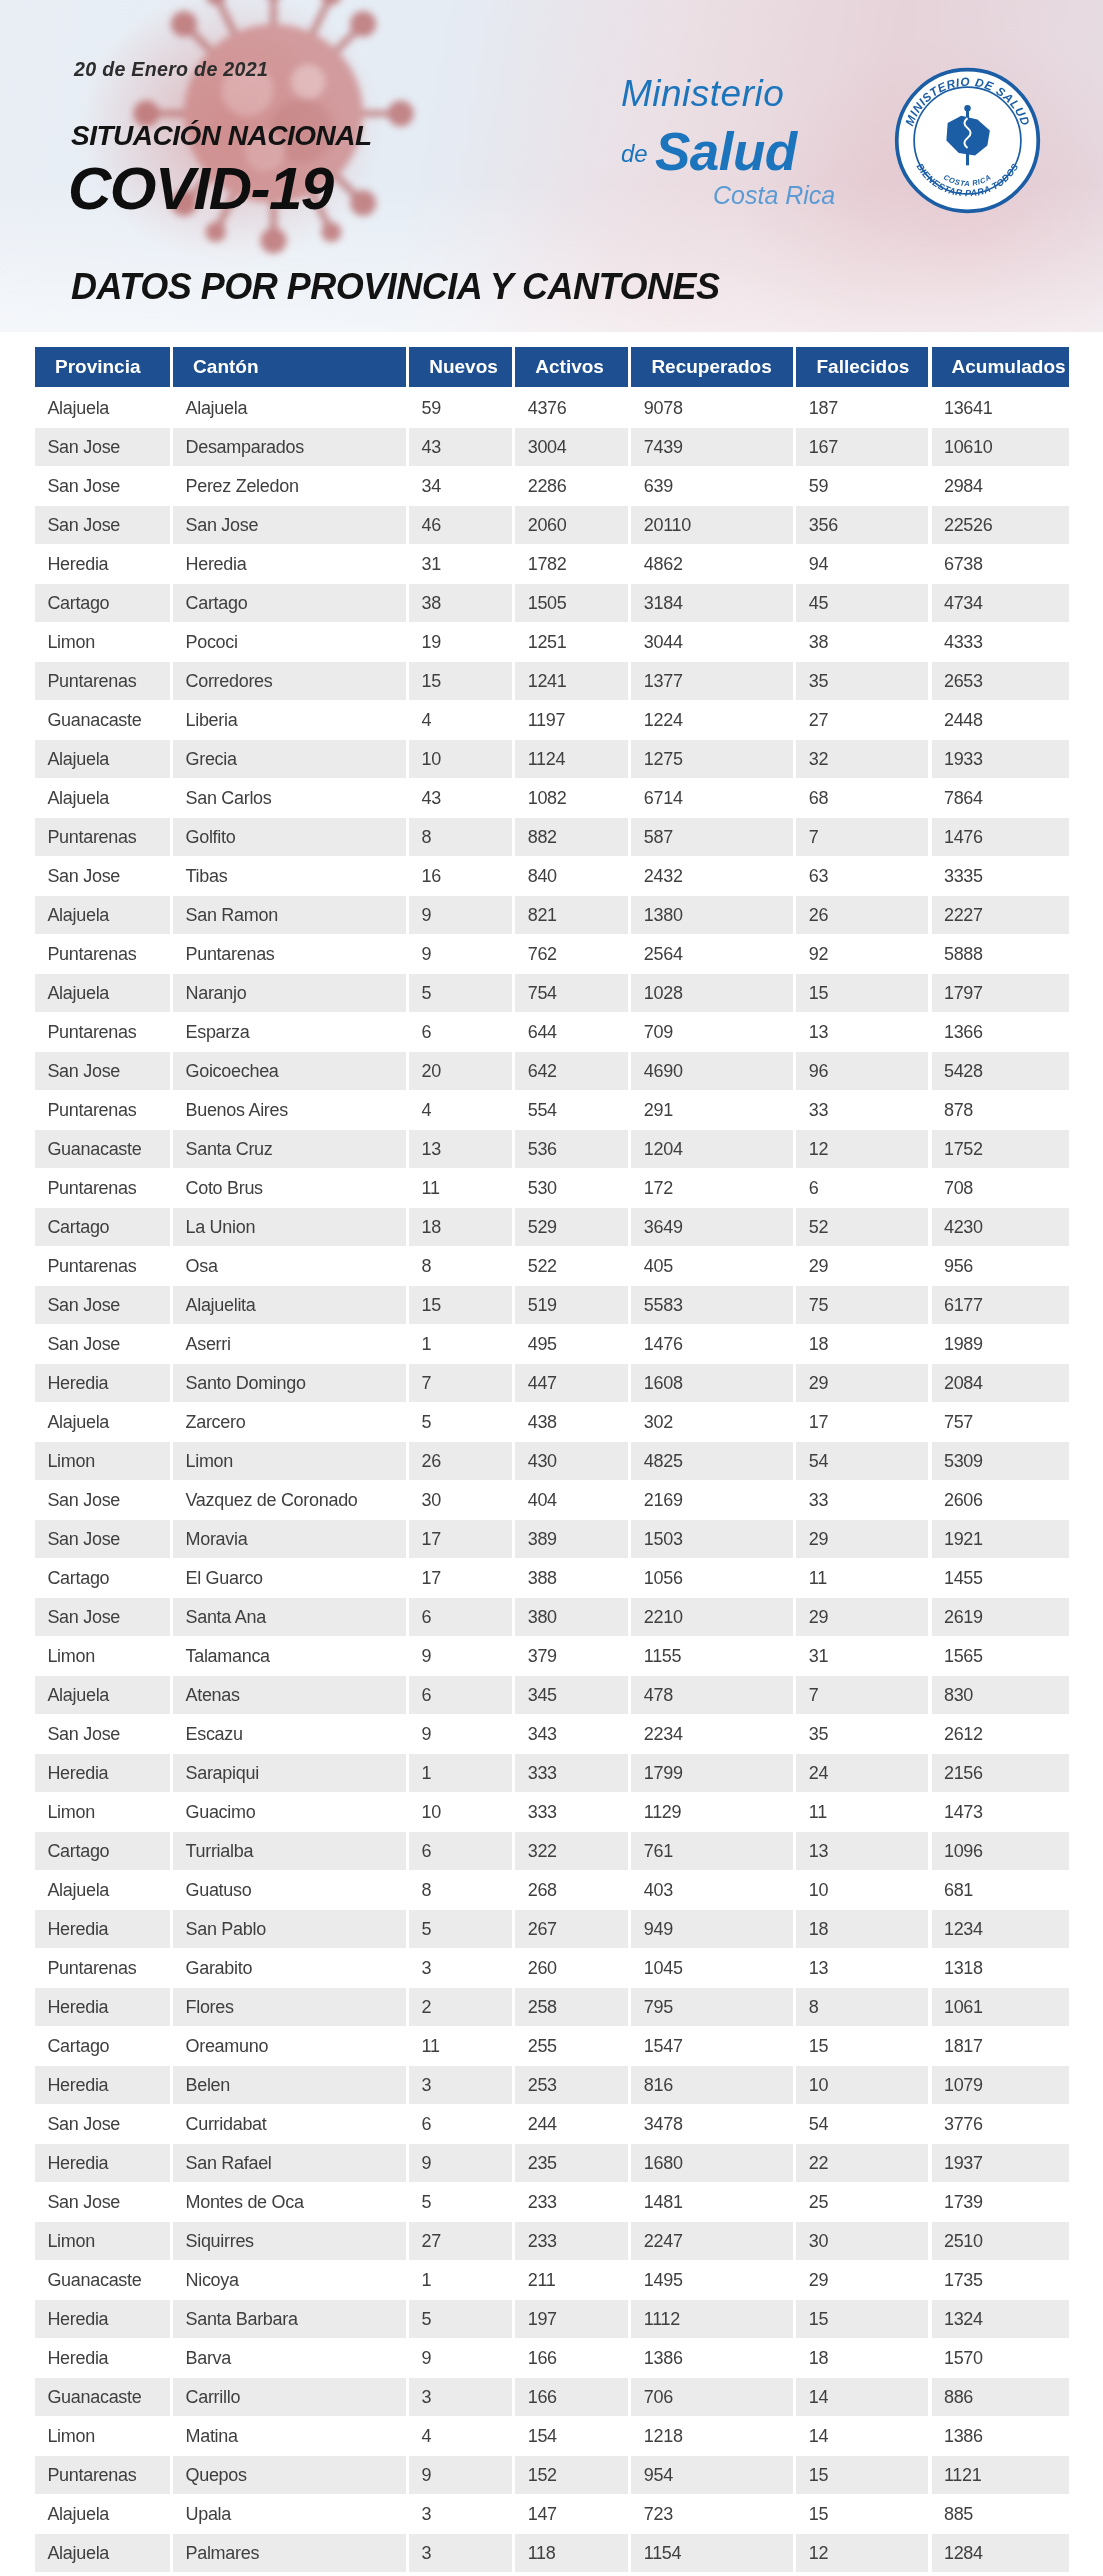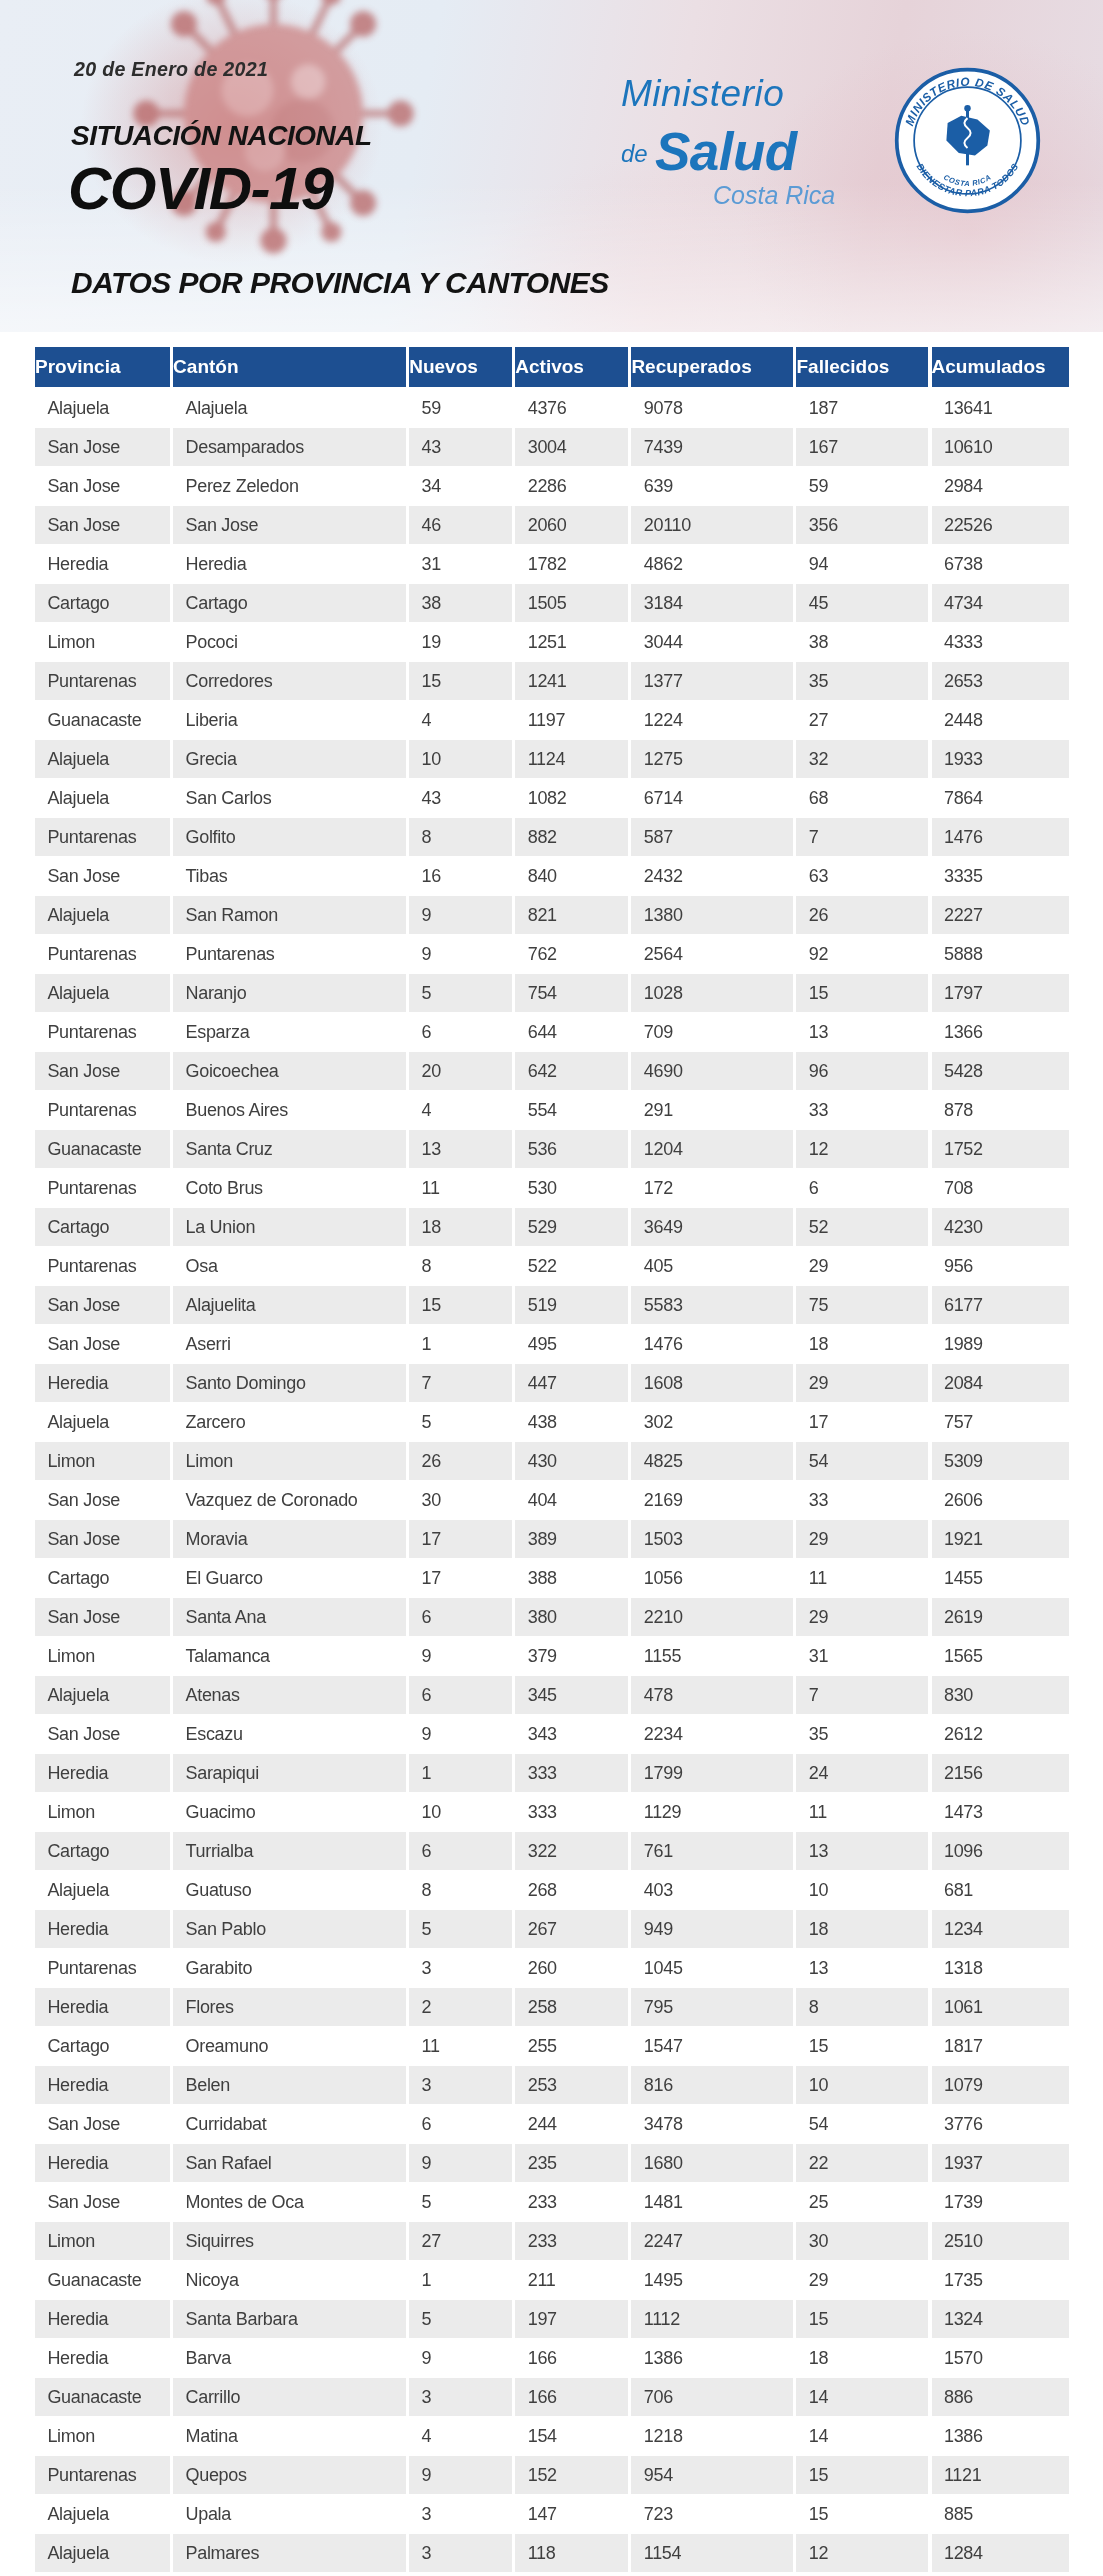--- a/index.html
+++ b/index.html
@@ -15,41 +15,41 @@
       radial-gradient(216px 196px at 21% 38%, rgba(206,120,120,0.50), rgba(206,120,120,0) 70%),
       radial-gradient(309px 268px at 88% 70%, rgba(226,186,194,0.55), rgba(226,186,194,0) 75%),
       radial-gradient(258px 216px at 60% 95%, rgba(232,205,211,0.45), rgba(232,205,211,0) 75%),
       linear-gradient(100deg, #e9eef5 0%, #e5ecf4 38%, #ebdfe4 60%, #e6d3d9 78%, #e7dde4 100%);
     font-style: italic;
   }
   .virus { position:absolute; left:129px; top:-31px; width:289px; height:289px; filter:blur(3.6px); opacity:.8; }
   .hero-date { position:absolute; left:74px; top:58px; font-size:19.6px; font-weight:700; color:#2d2d2d; letter-spacing:0.3px; }
   .hero-t1 { position:absolute; left:71px; top:120px; font-size:28px; font-weight:700; color:#131313; letter-spacing:-0.5px; }
   .hero-t2 { position:absolute; left:68px; top:154px; font-size:60px; font-weight:800; color:#0e0e0e; letter-spacing:-1.5px; }
-  .hero-t3 { position:absolute; left:71px; top:266px; font-size:30px; font-weight:700; color:#131313; letter-spacing:-0.5px; }
+  .hero-t3 { position:absolute; left:71px; top:266px; font-size:36px; font-weight:700; color:#131313; letter-spacing:-0.5px; }
 
   .logo { position:absolute; left:621px; top:75px; color:#1c75bc; line-height:1; }
   .logo-l1 { font-size:37px; font-weight:400; letter-spacing:0.5px; }
   .logo-l2 { margin-top:13px; white-space:nowrap; }
   .logo-de { font-size:24px; font-weight:400; position:relative; top:-8.2px; margin-right:7.2px; }
   .logo-salud { font-size:53px; font-weight:700; letter-spacing:-0.5px; }
   .logo-l3 { margin-top:5.2px; margin-left:92px; font-size:25px; font-weight:400; color:#5b9bd5; }
   .seal { position:absolute; left:893px; top:66px; width:149px; height:149px; }
 
   
   .table { position:absolute; left:35px; top:347px; width:1033px; }
   .thead, .row {
     display:grid;
     grid-template-columns:135px 233px 103px 113px 162px 132px 137px;
     column-gap:3.1px;
   }
   .thead { margin-bottom:1.5px; }
   .thead .cell {
     background:#1d4f91; color:#ffffff; height:40px; line-height:40px;
-    font-size:19px; font-weight:700; padding-left:0;
+    font-size:19px; font-weight:700; padding-left:20px;
     white-space:nowrap; overflow:hidden;
   }
   .row { margin-bottom:1px; }
   .row .cell {
     background:#ffffff; color:#3f3f3f; height:38px; line-height:38px;
     font-size:18px; font-weight:400; padding-left:12.4px; letter-spacing:-0.3px;
     white-space:nowrap; overflow:hidden;
   }
   .row:nth-child(even) .cell { background:#ebebeb; }
 </style>

